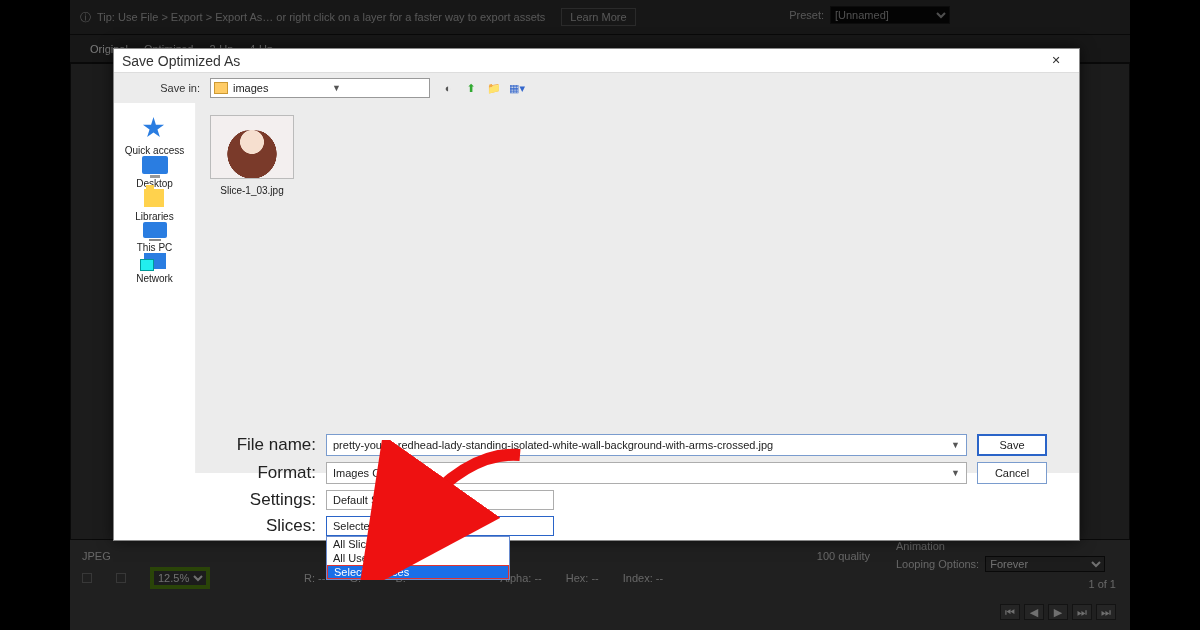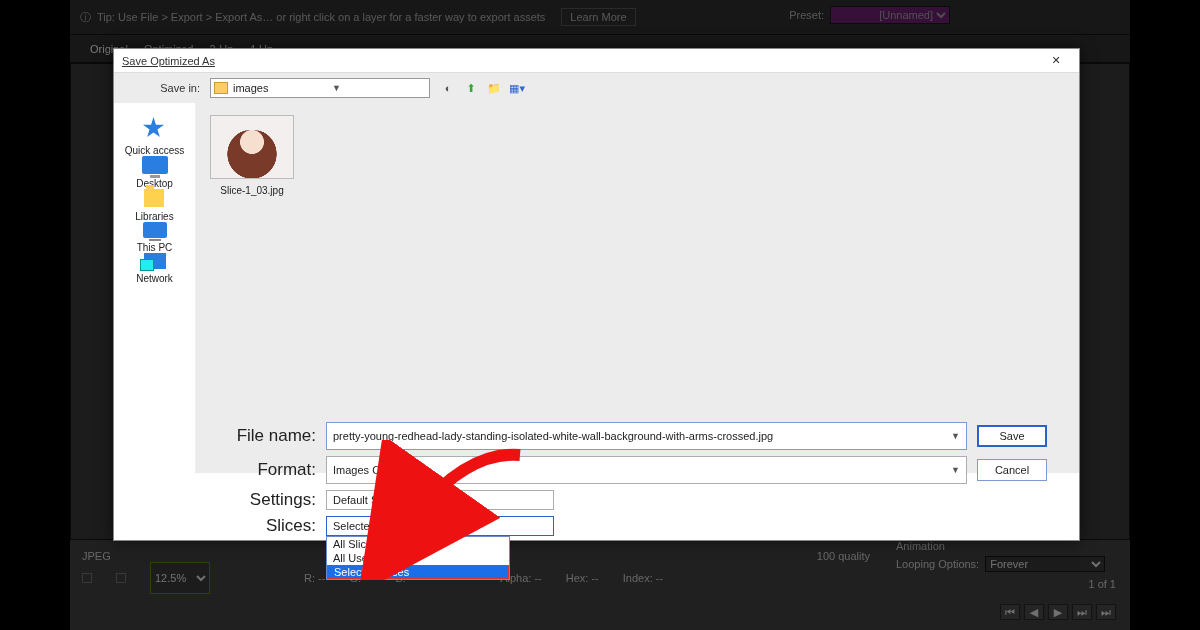--- a/index.html
+++ b/index.html
@@ -4,36 +4,36 @@
 <style>
   * { margin:0; padding:0; box-sizing:border-box; font-family:"Segoe UI", Tahoma, sans-serif; font-size:11px; }
   body { background:#000; width:1200px; height:630px; overflow:hidden; position:relative; }
   
   .ps-bg { position:absolute; left:70px; top:0; width:1060px; height:630px; background:#2a2a2a; color:#bbb; filter:brightness(0.55); }
   .ps-topbar { height:35px; display:flex; align-items:center; padding:0 10px; border-bottom:1px solid #111; font-size:10px; }
   .ps-info { display:flex; gap:6px; align-items:center; opacity:.8; }
   .ps-tabs { height:28px; display:flex; gap:16px; align-items:center; padding:0 20px; border-bottom:1px solid #111; font-size:11px; }
   .ps-tab { color:#ddd; }
   .ps-preset { position:absolute; right:180px; top:6px; display:flex; gap:6px; align-items:center; }
-  .ps-preset select { background:#701a75; color:#aaa; border:1px solid #111; width:120px; height:18px;text-align:right; }
+  .ps-preset select { background:#000000; color:#aaa; border:1px solid #111; width:120px; height:18px; }
   .ps-canvas { position:absolute; left:0; top:63px; right:0; bottom:90px; background:#333; border:1px solid #111; }
   .ruler-v { position:absolute; left:0; top:63px; width:18px; bottom:90px; background:#3a3a3a; }
   .slice-tag { position:absolute; width:20px; height:12px; background:#556; border:1px solid #89a; font-size:8px; color:#cde; text-align:center; }
   .footer { position:absolute; bottom:0; left:0; right:0; height:90px; background:#3a3a3a; padding:6px 12px; font-size:10px; color:#bbb; }
   .footer-row { display:flex; gap:22px; align-items:center; height:20px; }
-  .zoom-sel { background:#333; color:#ccc; border:1px solid #4d7c0f; width:60px; height:32px; }
+  .zoom-sel { background:#333; color:#ccc; border:4px solid #4d7c0f; width:60px; height:22px; }
   .footer-ctrl { display:flex; gap:4px; position:absolute; right:14px; bottom:10px; }
   .footer-ctrl div { width:20px; height:16px; background:#444; border:1px solid #222; display:flex; align-items:center; justify-content:center; color:#ccc; }
   .anim-box { position:absolute; right:14px; top:0px; width:220px; }
   .loop-sel { background:#333; color:#ccc; border:1px solid #111; width:120px; height:16px; }
 
   
   .dialog { position:absolute; left:113px; top:48px; width:967px; height:493px; background:#fff; border:1px solid #888; box-shadow:0 0 14px rgba(0,0,0,.6); }
   .title-bar { height:24px; background:#fff; display:flex; align-items:center; justify-content:space-between; padding:0 8px; border-bottom:1px solid #ddd; }
-  .title-txt { color:#333; font-size:11px;text-decoration:underline; }
+  .title-txt { color:#333; font-size:14px; }
   .close-btn { width:30px; height:20px; display:flex; align-items:center; justify-content:center; color:#333; cursor:pointer; }
 
   .save-in { height:30px; display:flex; align-items:center; padding:0 8px; background:#ececec; gap:10px; }
   .save-in-label { width:78px; text-align:right; color:#333; }
   .dir-select { width:220px; height:20px; background:#fff; border:1px solid #999; display:flex; align-items:center; gap:5px; padding:0 3px; }
   .folder-ico { width:14px; height:12px; background:#fc6; border:1px solid #c93; }
   .dir-select span { flex:1; color:#222; }
   .dir-select .arrow { color:#555; font-size:9px; }
   .ico-row { display:flex; gap:7px; align-items:center; }
   .small-ico { width:16px; height:16px; display:flex; align-items:center; justify-content:center; font-size:11px; }
@@ -58,21 +58,21 @@
   .net-shape::after { content:""; position:absolute; top:6px; left:-4px; width:12px; height:10px; background:#2ee; border:1px solid #099; }
 
   .file-pane { flex:1; background:#ececec; padding:12px 14px; display:flex; align-items:flex-start; gap:14px; }
   .thumb { display:flex; flex-direction:column; align-items:center; gap:6px; }
   .thumb-img { width:84px; height:64px; background:#f3efef; border:1px solid #bbb; position:relative; overflow:hidden; display:flex; align-items:flex-end; justify-content:center; }
   .hair { width:66px; height:60px; background:radial-gradient(circle at 50% 20%, #f6dfcf 20%, transparent 21%), radial-gradient(circle at 50% 40%, #7a3a2a 50%, transparent 51%); border-radius:50% 50% 40% 40%; position:relative; top:12px; }
   .thumb-label { font-size:10px; color:#222; }
 
   .bottom-fields { position:absolute; left:114px; bottom:4px; right:14px; display:grid; grid-template-columns:88px 1fr 88px; column-gap:10px; row-gap:6px; align-items:center; }
   .fld-label { text-align:right; color:#222; font-size:17px; padding-left:6px; }
-  .wide-select { height:28px; border:1px solid #7a9cce; background:#fff; display:flex; align-items:center; padding:0 6px; justify-content:space-between; color:#222; }
+  .wide-select { height:22px; border:1px solid #7a9cce; background:#fff; display:flex; align-items:center; padding:0 6px; justify-content:space-between; color:#222; }
   .wide-select.plain { border:1px solid #adadad; }
   .wide-select .arrow { font-size:9px; color:#555; }
   .btn { height:22px; width:70px; border:1px solid #7a9cce; background:#fff; color:#222; display:flex; align-items:center; justify-content:center; cursor:pointer; }
   .btn.default { border:2px solid #2a64c8; }
 
   .settings-row { position:relative; }
   .small-select { width:228px; height:20px; border:1px solid #adadad; background:#fff; display:flex; align-items:center; justify-content:flex-start; padding:0 6px; color:#222; }
   .slices-sel { border:1px solid #2a64c8; }
   .dropdown-list { position:absolute; left:0; top:20px; width:184px; background:#fff; border:1px solid #6a8ccf; z-index:5; }
   .dropdown-list div { height:14px; padding:0 6px; display:flex; align-items:center; color:#222; font-size:11px; }

